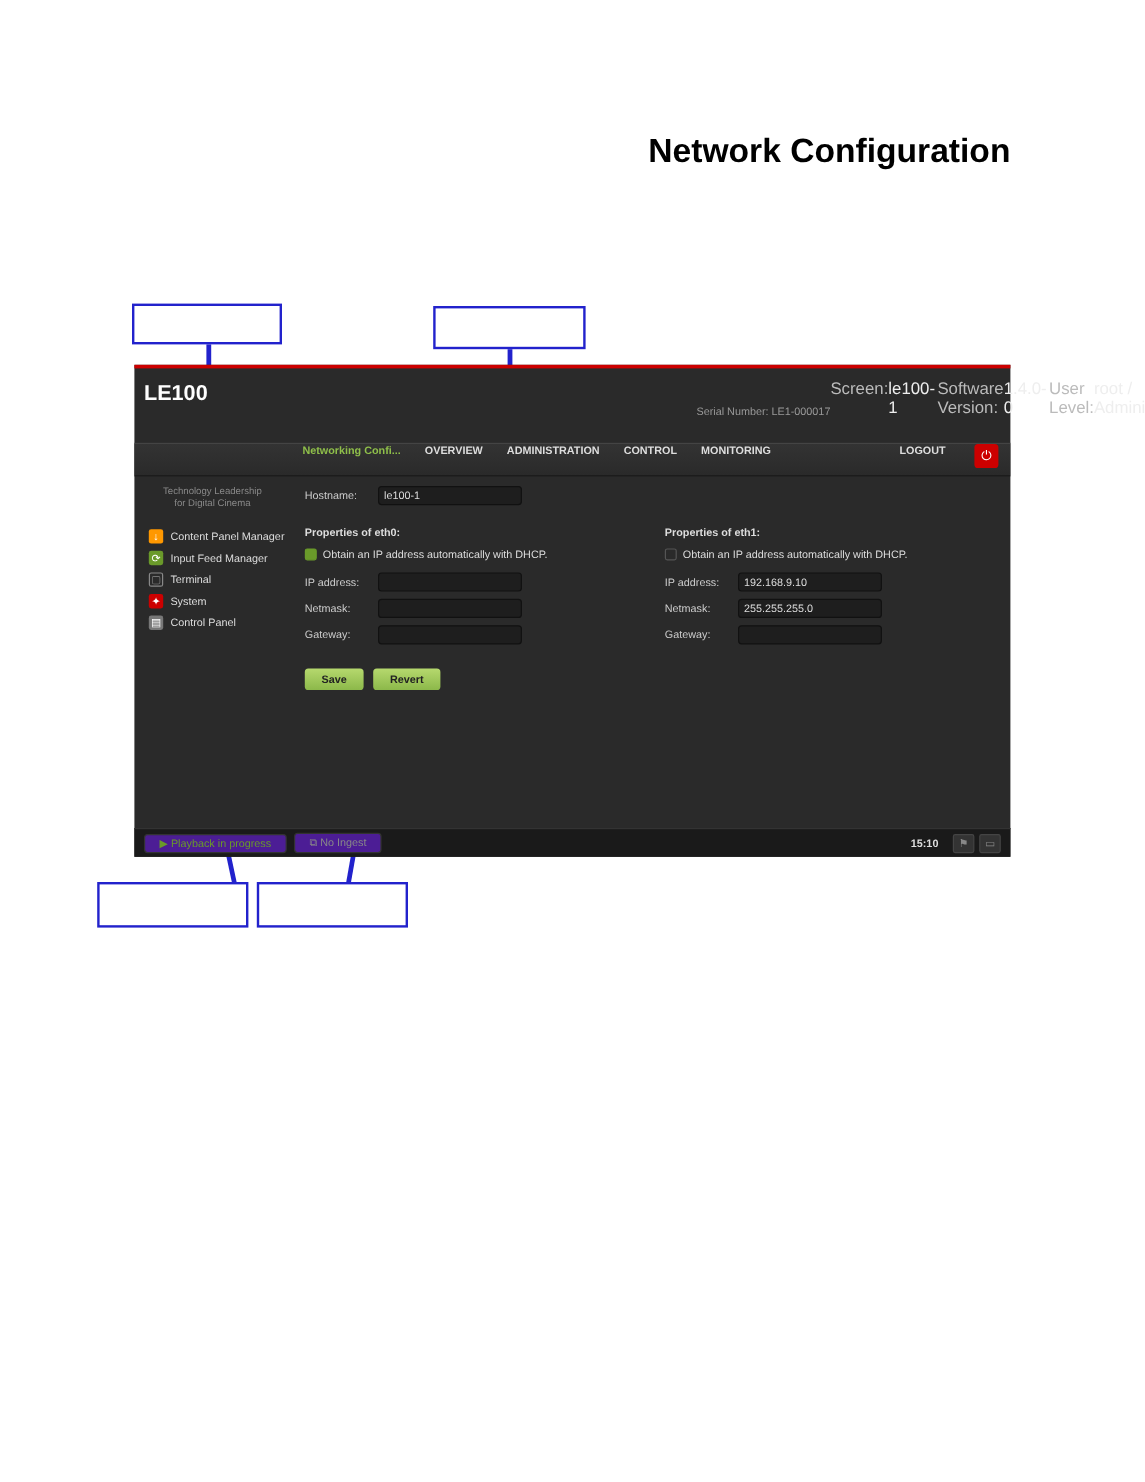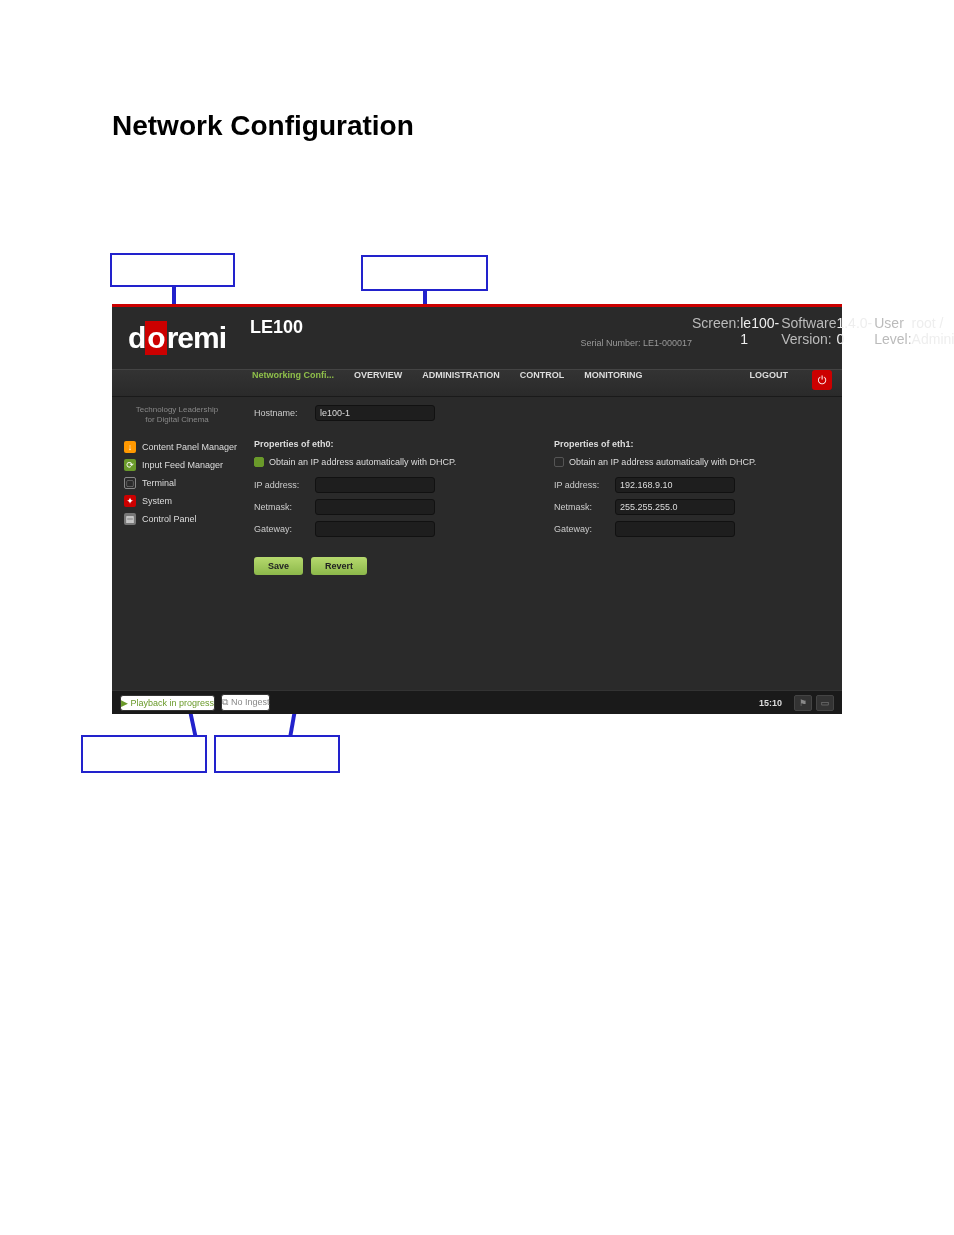--- a/index.html
+++ b/index.html
@@ -1,17 +1,17 @@
 <!DOCTYPE html>
 <html><head>
 <meta charset="utf-8">
 <style>
   * { box-sizing: border-box; margin: 0; padding: 0; }
   body { width: 954px; height: 1235px; background: #fff; font-family: Arial, sans-serif; position: relative; }
-  .page { padding: 110px 112px 0 112px; }
+  .page { padding: 110px 112px 0 112px; text-align: right; }
   h1 { font-size: 28px; font-weight: bold; margin-bottom: 40px; }
   .bullets { margin-left: 24px; list-style: disc; font-size: 11px; line-height: 1.7; }
   .bullets li { margin-bottom: 8px; color: #fff; }
   .bl { visibility: hidden; }
 
   .callout { position: absolute; border: 2px solid #2222cc; background: #fff; font-size: 10px; text-align: center; }
   .callout-line { position: absolute; background: #2222cc; }
   .arrowhead { position: absolute; width: 0; height: 0; border-left: 6px solid transparent; border-right: 6px solid transparent; border-top: 10px solid #2222cc; }
 
   .app { position: absolute; left: 112px; top: 304px; width: 730px; height: 410px; background: #2a2a2a; border-top: 3px solid #cc0000; font-size: 10px; color: #ddd; }
@@ -51,21 +51,21 @@
   .cols { display:flex; gap:40px; margin-top:18px; }
   .col { width:260px; }
   .colhead { font-size:9px; font-weight:bold; color:#ddd; margin-bottom:8px; }
   .chk { display:flex; align-items:flex-start; gap:5px; font-size:9px; margin-bottom:10px; }
   .cb { width:10px; height:10px; border:1px solid #555; border-radius:2px; }
   .cb.on { background:#6a9a2a; border-color:#6a9a2a; }
   .btns { display:flex; gap:8px; margin-top:20px; }
   .btn { background: linear-gradient(#b6d96e,#8cb84a); color:#222; border:none; border-radius:3px; font-size:9px; font-weight:bold; padding: 4px 14px; cursor:pointer; }
 
   .footer { position:absolute; bottom:0; left:0; right:0; height:24px; background:#1a1a1a; border-top:1px solid #333; display:flex; align-items:center; font-size:9px; padding:0 8px; }
-  .fbtn { padding:2px 0; border:1px solid #333; border-radius:3px; margin-right:6px; background:#ffffff; }
+  .fbtn { padding:2px 12px; border:1px solid #333; border-radius:3px; margin-right:6px; background:#4c1d95; }
   .fgreen { color:#6a9a2a; }
   .fgray { color:#888; }
   .footer .spc { flex:1; }
   .ftime { color:#ddd; font-weight:bold; margin-right:8px; }
   .fico { width:18px; height:16px; background:#333; border:1px solid #444; border-radius:2px; margin-left:4px; display:flex; align-items:center; justify-content:center; color:#888; font-size:9px; }
 </style>
 </head>
 <body>
 
 <div class="page">
@@ -84,23 +84,20 @@
 <div class="callout-line" style="left:423px; top:291px; width:4px; height:78px;"></div>
 <div class="arrowhead" style="left:419px; top:367px;"></div>
 <div class="callout-line" style="left:285px; top:567px; width:4px; height:100px; transform:skewX(28deg); transform-origin:top;"></div>
 <div class="callout-line" style="left:173px; top:638px; width:116px; height:4px; transform:rotate(37deg); transform-origin:right;"></div>
 <div class="callout-line" style="left:278px; top:625px; width:54px; height:4px; transform:rotate(62deg); transform-origin:left;"></div>
 <div class="callout-line" style="left:173px; top:640px; width:4px; height:95px; transform:skewX(12deg); transform-origin:top;"></div>
 <div class="callout-line" style="left:300px; top:670px; width:4px; height:65px; transform:skewX(-10deg); transform-origin:top;"></div>
 
 <div class="app">
   <div class="hdr">
-    <div class="logo">
-      <span class="logo-text"><span>d</span><span class="red">o</span><span>remi</span></span>
-    </div>
     <div class="title-block">
       <div class="ptitle">LE100</div>
       <div class="psub">Serial Number: LE1-000017</div>
     </div>
     <div class="status-right">
       <div class="status-row">
           <span>Screen:</span>
           <span class="v">le100-1</span>
         </div>
       <div class="status-row">

